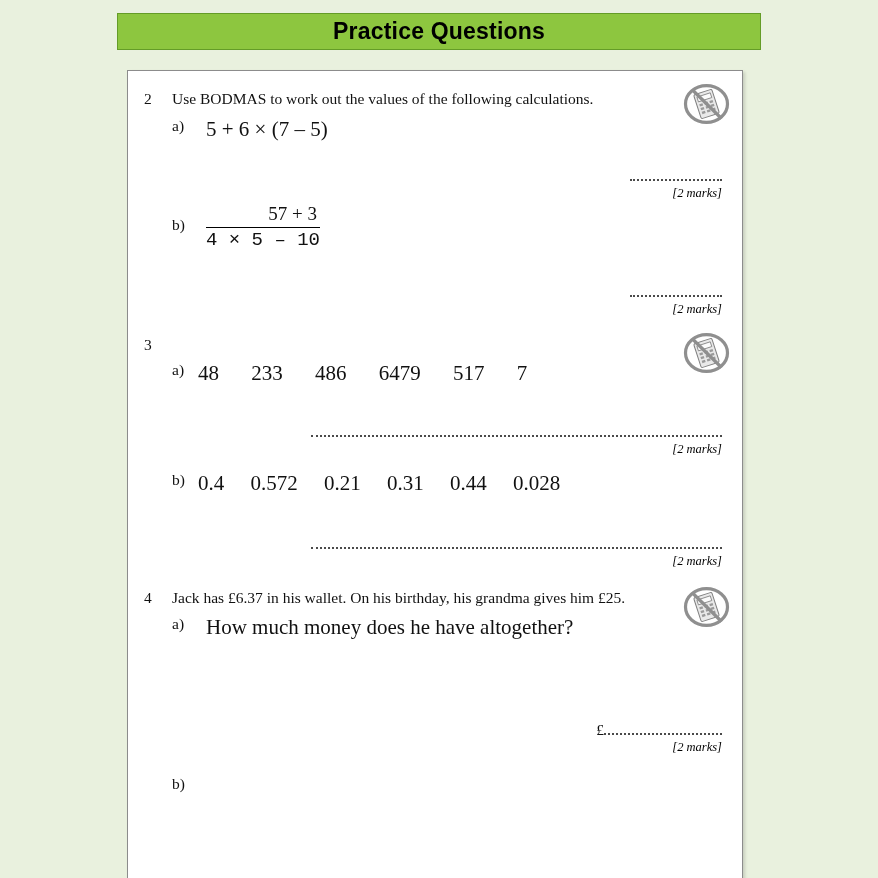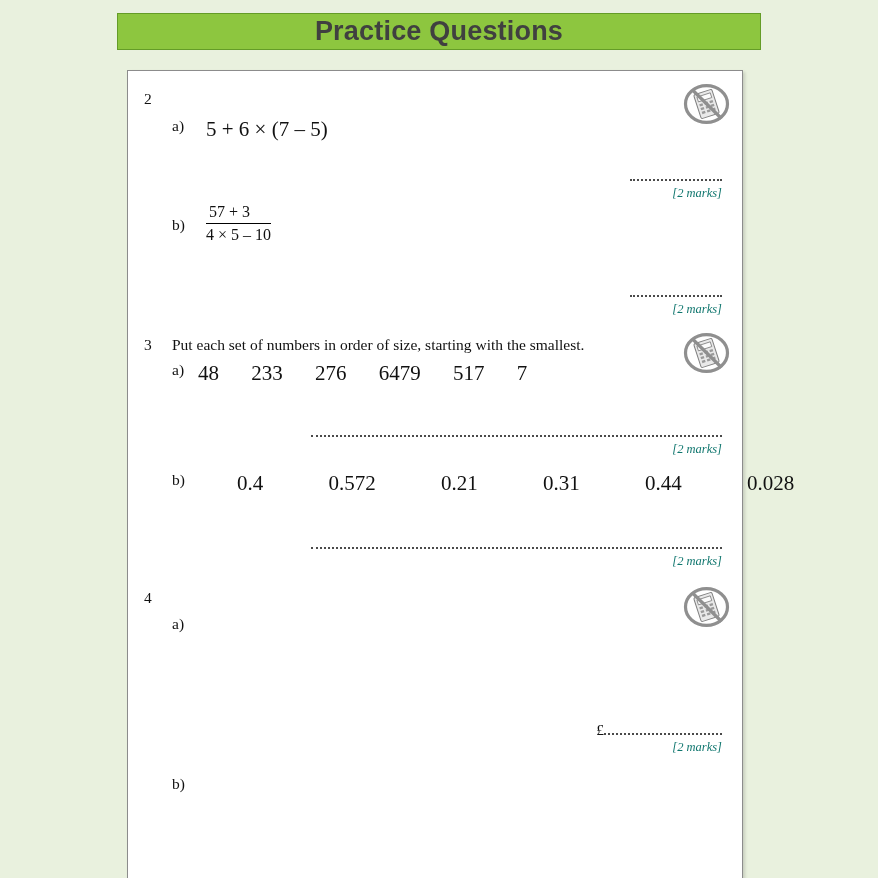--- a/index.html
+++ b/index.html
@@ -7,60 +7,61 @@
     width:878px;height:878px;position:relative;overflow:hidden;
     background:#e9f1de;
     font-family:"Liberation Serif", serif;
     color:#111;
   }
   .banner{
     position:absolute;left:117px;top:13px;width:644px;height:37px;
     background:#8dc63f;border:1px solid #649c27;box-sizing:border-box;
     display:flex;align-items:center;justify-content:center;
     font-family:"Liberation Sans", sans-serif;font-weight:bold;
-    font-size:27px;color:#404040;letter-spacing:0.2px;
+    font-size:23px;color:#000000;letter-spacing:0.2px;
   }
   .panel{
     position:absolute;left:127px;top:70px;width:616px;height:830px;
     background:#ffffff;border:1px solid #8c8c8c;box-sizing:border-box;
     box-shadow:2px 2px 3px rgba(0,0,0,0.15);
   }
   .qnum{position:absolute;left:16px;font-size:15.5px;}
   .qtext{position:absolute;left:44px;font-size:15.5px;white-space:nowrap;}
   .plabel{position:absolute;left:44px;font-size:15.5px;}
   .pcontent{position:absolute;left:78px;font-size:21px;white-space:nowrap;}
   .numlist span{display:inline-block;}
   .numlist.wide span{margin-right:27px;text-align:center;}
-  .numlist.tight span{margin-right:21px;margin-left:39px;}
-  .fraction{position:absolute;left:78px;text-align:left;font-size:16px;line-height:1.25;}
+  .numlist.tight span{margin-right:21px;}
+  .fraction{position:absolute;left:78px;text-align:right;font-size:19px;line-height:1.25;}
   .fraction .num{border-bottom:1px solid #000;padding:0 3px 1px 3px;}
-  .fraction .den{padding-top:1px;}
+  .fraction .den{padding-top:1px;font-family:Liberation Mono, monospace;}
   .answer{position:absolute;text-align:right;}
   .answer .dotline{
     display:inline-block;height:12px;vertical-align:baseline;
     border-bottom:2px dotted #4a4a4a;
   }
   .answer.short{right:20px;}
   .answer.short .dotline{width:92px;}
   .answer.long{left:183px;right:20px;}
   .answer.long .dotline{width:100%;}
-  .answer .marks{font-style:italic;font-size:12.5px;margin-top:1px;color:#0f766e;}
+  .answer .marks{font-style:italic;font-size:12.5px;margin-top:1px;color:#000000;}
   .money-prefix{font-size:15.5px;vertical-align:baseline;}
   .nc-icon{position:absolute;right:12px;width:47px;height:40px;}
 </style>
 </head>
 <body>
 
 <div class="banner">
   <span>Practice Questions</span>
 </div>
 
 <div class="panel">
 
   <div class="qnum" style="top:19px">2</div>
+  <div class="qtext" style="top:19px">Use BODMAS to work out the values of the following calculations.</div>
 
   <svg class="nc-icon" style="top:13px" viewBox="0 0 47 40">
     <ellipse cx="23.5" cy="20" rx="21" ry="18.3" fill="#ffffff" stroke="#8f8f8f" stroke-width="3.2"></ellipse>
     <g transform="rotate(-18 23.5 20)">
       <rect x="14" y="7.5" width="19" height="25" rx="1.5" fill="#e9e9e9" stroke="#808080" stroke-width="1"></rect>
       <rect x="16.5" y="10.5" width="14" height="5" fill="#fbfbfb" stroke="#808080" stroke-width="0.8"></rect>
       <g fill="#9a9a9a">
         <rect x="16.5" y="18" width="3.4" height="2.4"></rect>
           <rect x="21.8" y="18" width="3.4" height="2.4"></rect>
           <rect x="27.1" y="18" width="3.4" height="2.4"></rect>
@@ -88,21 +89,20 @@
     <div class="num">57 + 3</div>
     <div class="den">4 × 5 – 10</div>
   </div>
 
   <div class="answer short" style="top:212px">
     <span class="dotline"></span>
     <div class="marks">[2 marks]</div>
   </div>
 
   <div class="qnum" style="top:265px">3</div>
-  <div class="qtext" style="top:265px">Put each set of numbers in order of size, starting with the smallest.</div>
 
   <svg class="nc-icon" style="top:262px" viewBox="0 0 47 40">
     <ellipse cx="23.5" cy="20" rx="21" ry="18.3" fill="#ffffff" stroke="#8f8f8f" stroke-width="3.2"></ellipse>
     <g transform="rotate(-18 23.5 20)">
       <rect x="14" y="7.5" width="19" height="25" rx="1.5" fill="#e9e9e9" stroke="#808080" stroke-width="1"></rect>
       <rect x="16.5" y="10.5" width="14" height="5" fill="#fbfbfb" stroke="#808080" stroke-width="0.8"></rect>
       <g fill="#9a9a9a">
         <rect x="16.5" y="18" width="3.4" height="2.4"></rect>
           <rect x="21.8" y="18" width="3.4" height="2.4"></rect>
           <rect x="27.1" y="18" width="3.4" height="2.4"></rect>
@@ -114,21 +114,21 @@
           <rect x="27.1" y="26" width="3.4" height="2.4"></rect>
       </g>
     </g>
     <line x1="9" y1="5.5" x2="38.5" y2="34.5" stroke="#8f8f8f" stroke-width="3.2"></line>
   </svg>
 
   <div class="plabel" style="top:290px">a)</div>
   <div class="pcontent numlist wide" style="top:290px;left:70px">
     <span>48</span>
     <span>233</span>
-    <span>276</span>
+    <span>486</span>
     <span>6479</span>
     <span>517</span>
     <span>7</span>
   </div>
 
   <div class="answer long" style="top:352px">
     <span class="dotline"></span>
     <div class="marks">[2 marks]</div>
   </div>
 
@@ -141,20 +141,21 @@
     <span>0.44</span>
     <span>0.028</span>
   </div>
 
   <div class="answer long" style="top:464px">
     <span class="dotline"></span>
     <div class="marks">[2 marks]</div>
   </div>
 
   <div class="qnum" style="top:518px">4</div>
+  <div class="qtext" style="top:518px">Jack has £6.37 in his wallet.  On his birthday, his grandma gives him £25.</div>
 
   <svg class="nc-icon" style="top:516px" viewBox="0 0 47 40">
     <ellipse cx="23.5" cy="20" rx="21" ry="18.3" fill="#ffffff" stroke="#8f8f8f" stroke-width="3.2"></ellipse>
     <g transform="rotate(-18 23.5 20)">
       <rect x="14" y="7.5" width="19" height="25" rx="1.5" fill="#e9e9e9" stroke="#808080" stroke-width="1"></rect>
       <rect x="16.5" y="10.5" width="14" height="5" fill="#fbfbfb" stroke="#808080" stroke-width="0.8"></rect>
       <g fill="#9a9a9a">
         <rect x="16.5" y="18" width="3.4" height="2.4"></rect>
           <rect x="21.8" y="18" width="3.4" height="2.4"></rect>
           <rect x="27.1" y="18" width="3.4" height="2.4"></rect>
@@ -163,20 +164,21 @@
           <rect x="27.1" y="22" width="3.4" height="2.4"></rect>
         <rect x="16.5" y="26" width="3.4" height="2.4"></rect>
           <rect x="21.8" y="26" width="3.4" height="2.4"></rect>
           <rect x="27.1" y="26" width="3.4" height="2.4"></rect>
       </g>
     </g>
     <line x1="9" y1="5.5" x2="38.5" y2="34.5" stroke="#8f8f8f" stroke-width="3.2"></line>
   </svg>
 
   <div class="plabel" style="top:544px">a)</div>
+  <div class="pcontent" style="top:544px">How much money does he have altogether?</div>
 
   <div class="answer" style="top:650px;right:20px">
     <span class="money-prefix">£</span><span class="dotline" style="width:118px"></span>
     <div class="marks">[2 marks]</div>
   </div>
 
   <div class="plabel" style="top:704px">b)</div>
 
 </div>
 

